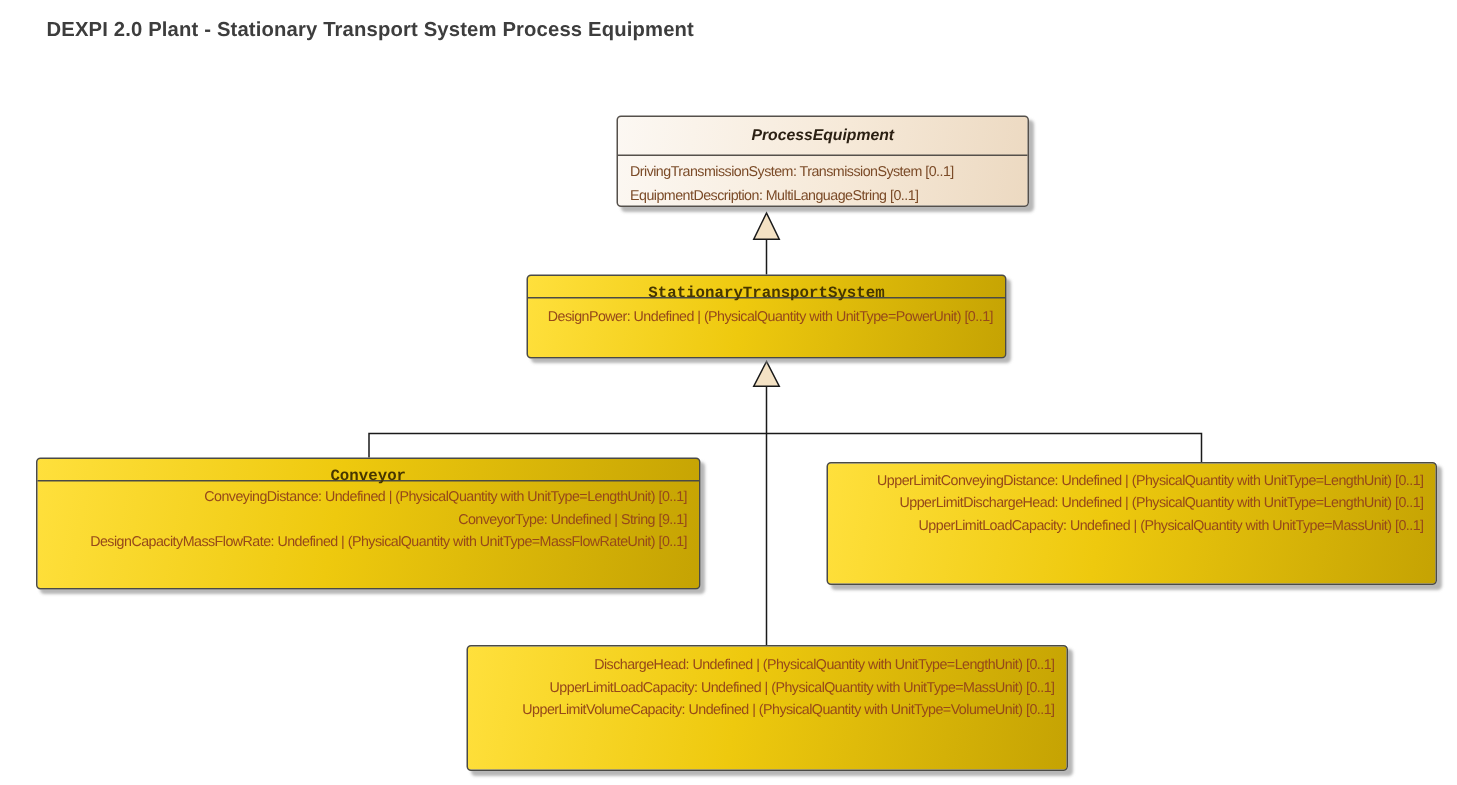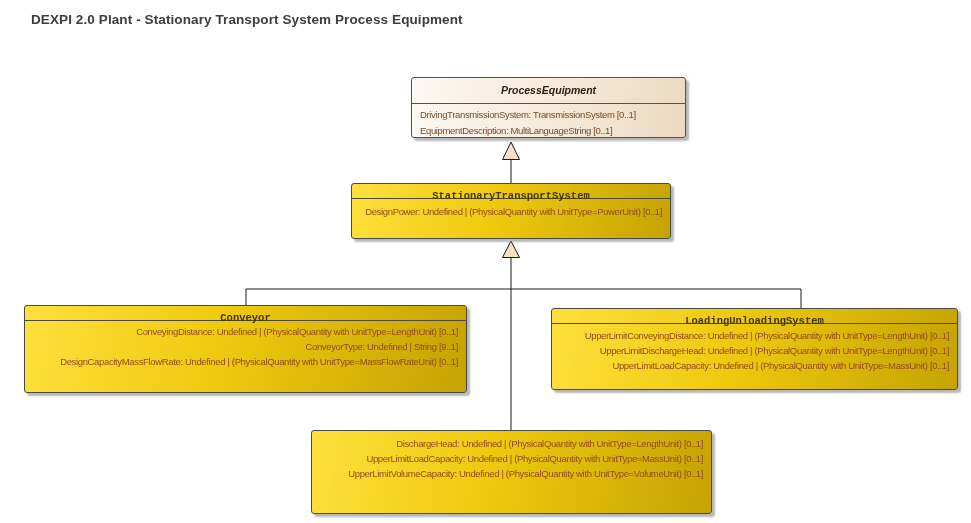--- a/index.html
+++ b/index.html
@@ -87,21 +87,20 @@
   <div class="cls yellow" style="left:24px; top:305px; width:443px; height:88px;">
     <div class="cls-title">Conveyor</div>
     <div class="cls-attrs">
       <div class="attr">ConveyingDistance: Undefined | (PhysicalQuantity with UnitType=LengthUnit) [0..1]</div>
       <div class="attr">ConveyorType: Undefined | String [9..1]</div>
       <div class="attr">DesignCapacityMassFlowRate: Undefined | (PhysicalQuantity with UnitType=MassFlowRateUnit) [0..1]</div>
     </div>
   </div>
 
   <div class="cls yellow" style="left:551px; top:308px; width:407px; height:82px;">
-    <div class="cls-title">LoadingUnloadingSystem</div>
     <div class="cls-attrs" style="padding-top:4px;">
       <div class="attr">UpperLimitConveyingDistance: Undefined | (PhysicalQuantity with UnitType=LengthUnit) [0..1]</div>
       <div class="attr">UpperLimitDischargeHead: Undefined | (PhysicalQuantity with UnitType=LengthUnit) [0..1]</div>
       <div class="attr">UpperLimitLoadCapacity: Undefined | (PhysicalQuantity with UnitType=MassUnit) [0..1]</div>
     </div>
   </div>
 
   <div class="cls yellow" style="left:311px; top:430px; width:401px; height:84px;">
     <div class="cls-attrs" style="padding-top:5px;">
       <div class="attr">DischargeHead: Undefined | (PhysicalQuantity with UnitType=LengthUnit) [0..1]</div>

